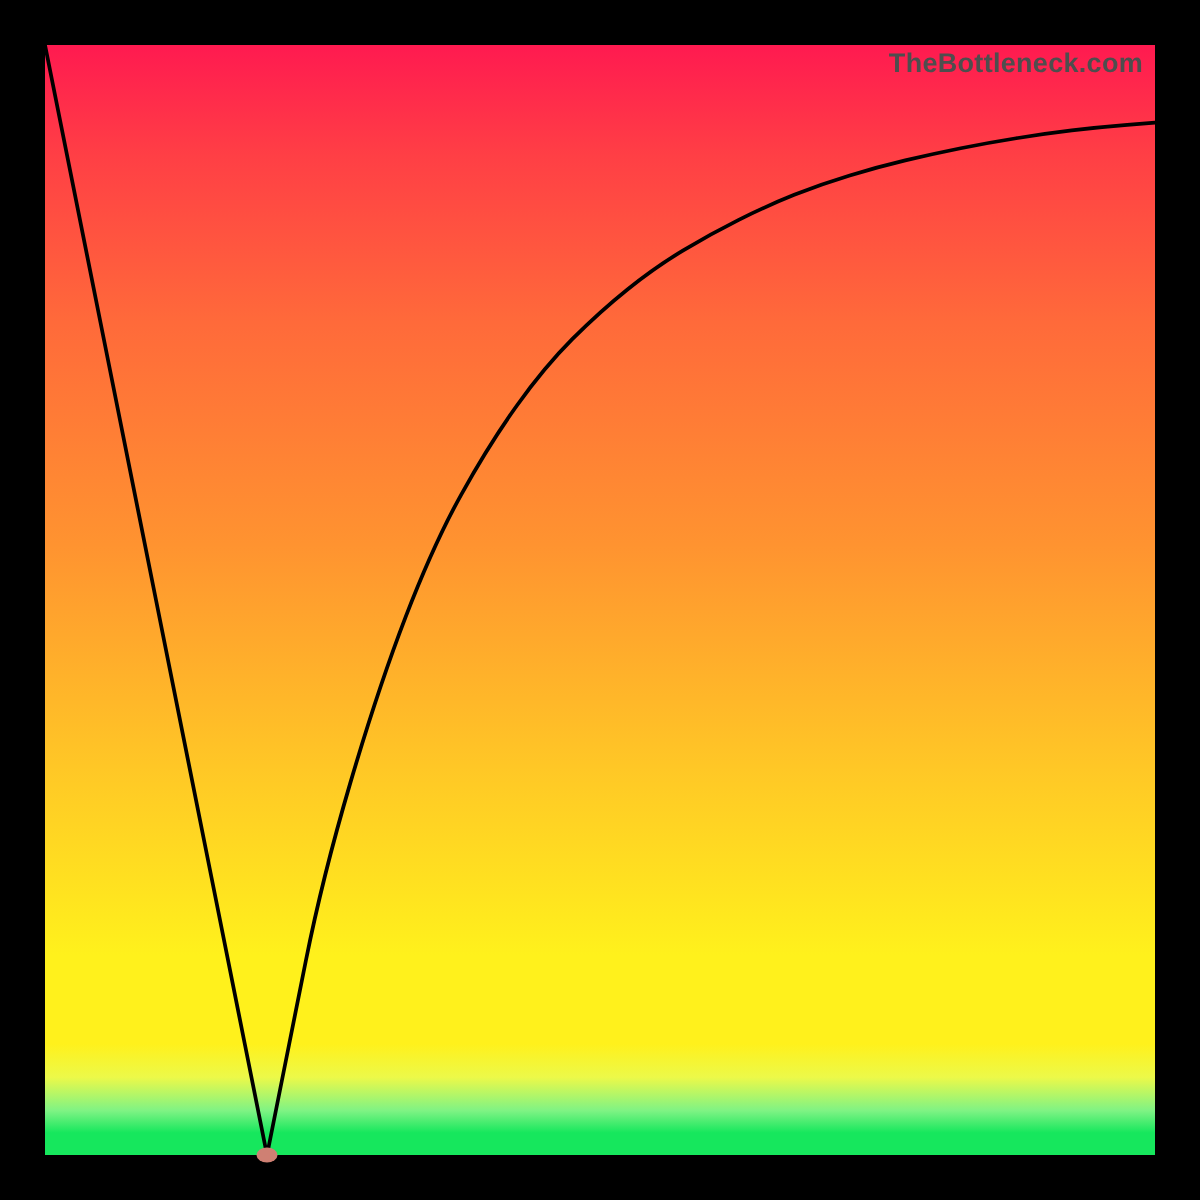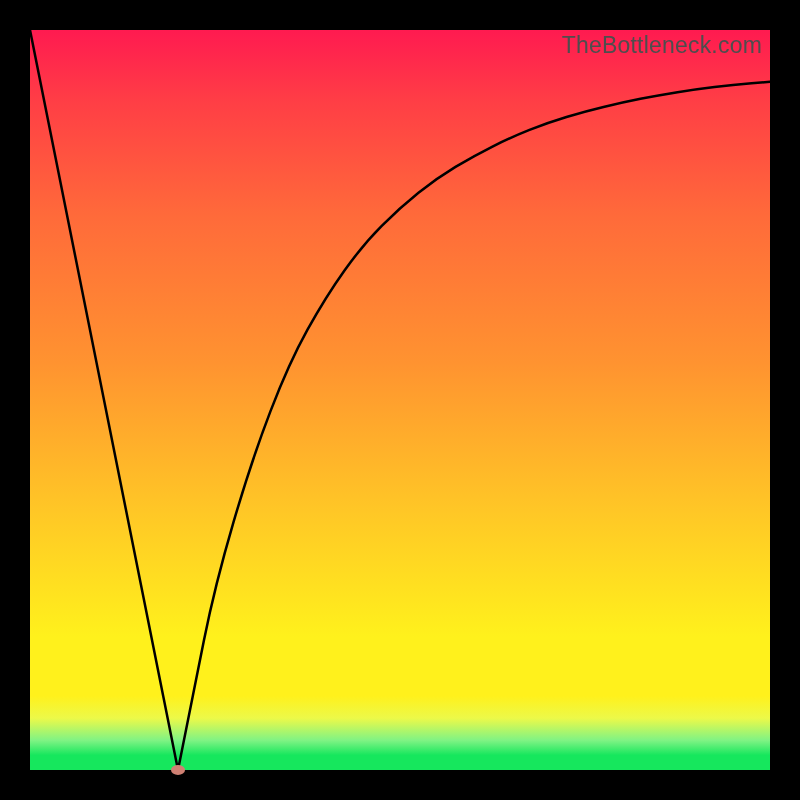--- a/index.html
+++ b/index.html
@@ -37,22 +37,22 @@
       #7ff384 96%,
       #16e75d 98%,
       #16e75d 100%
     );
   }
   .watermark {
     position: absolute;
     top: 2px;
     right: 8px;
     color: #4e4e4e;
-    font-size: 23px;
-    font-weight: 400;
+    font-size: 18px;
+    font-weight: 700;
     letter-spacing: 0.2px;
     user-select: none;
   }
   svg.curve {
     position: absolute;
     left: 0;
     top: 0;
     width: 740px;
     height: 740px;
     overflow: visible;

